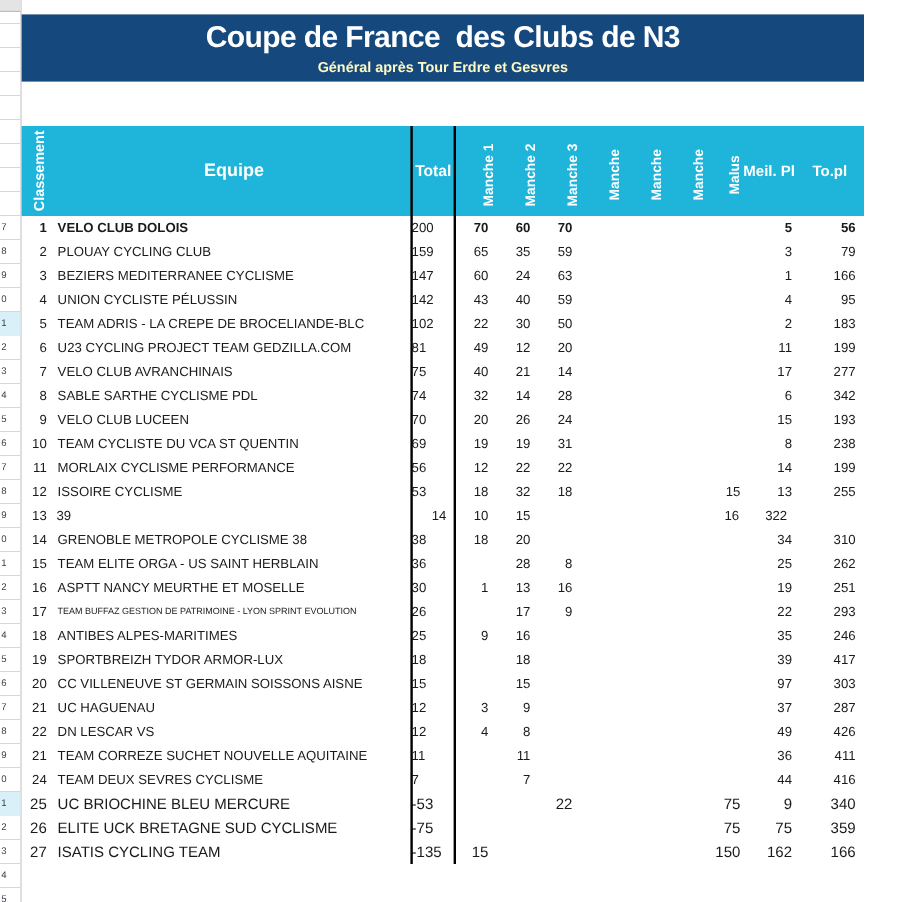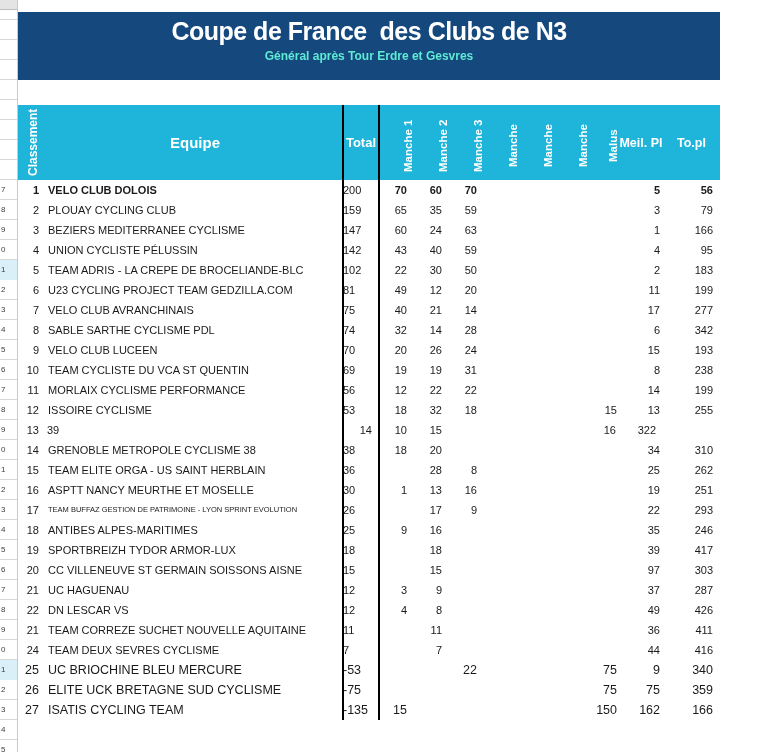--- a/index.html
+++ b/index.html
@@ -10,24 +10,24 @@
   #gutter{position:absolute;left:0;top:0;width:17px;height:752px;
           background:repeating-linear-gradient(to bottom,#ffffff 0 19px,#d8d8d8 19px 20px);
           border-right:1px solid #c9c9c9;}
   #gutter-corner{position:absolute;left:0;top:0;width:17px;height:9px;background:#e4e4e4;
           border-bottom:1px solid #bdbdbd;}
   .gutter-digit{position:absolute;left:1px;width:14px;font-size:8px;line-height:20px;
           color:#3c3c46;overflow:hidden;}
   .gutter-hl{position:absolute;left:0;width:17px;height:20px;background:#d9f0f9;}
 
   
-  #banner{position:absolute;left:18px;top:12px;width:702px;height:68px;text-align:center;}
+  #banner{position:absolute;left:18px;top:12px;width:702px;height:56px;text-align:center;}
   #banner-title{white-space:pre;font-weight:bold;font-size:25px;letter-spacing:-0.5px;
           color:#ffffff;line-height:34px;margin-top:2px;}
-  #banner-subtitle{font-weight:bold;font-size:12px;color:#5eead4;line-height:16px;}
+  #banner-subtitle{font-weight:bold;font-size:12px;color:#fef9c3;line-height:16px;}
 
   
   .grid{display:grid;grid-template-columns:29px 296px 36px repeat(6,35px) 30px 44px 57px;}
   #thead{position:absolute;left:18px;top:105px;width:702px;height:75px;}
   #thead .hcell{display:flex;align-items:center;justify-content:center;
           color:#fff;font-weight:bold;overflow:hidden;}
   .vert{writing-mode:vertical-rl;transform:rotate(180deg);}
   .h-classement{font-size:12px;}
   .h-equipe{font-size:15px;}
   .h-total{font-size:13px;}

